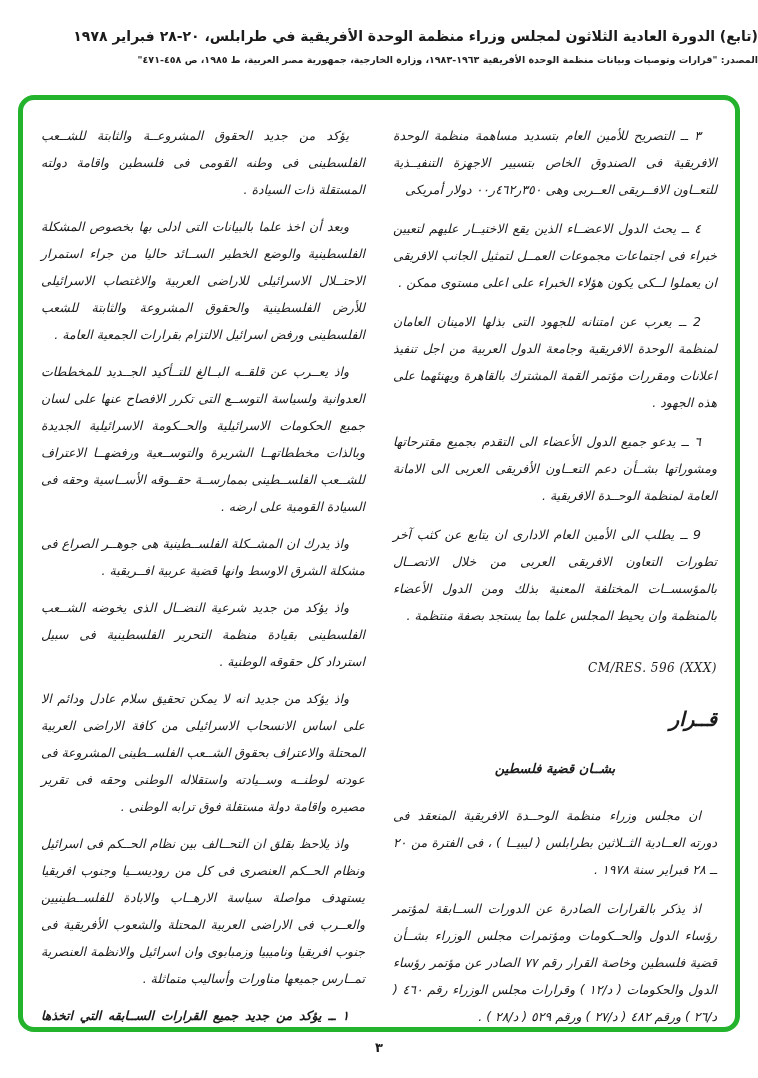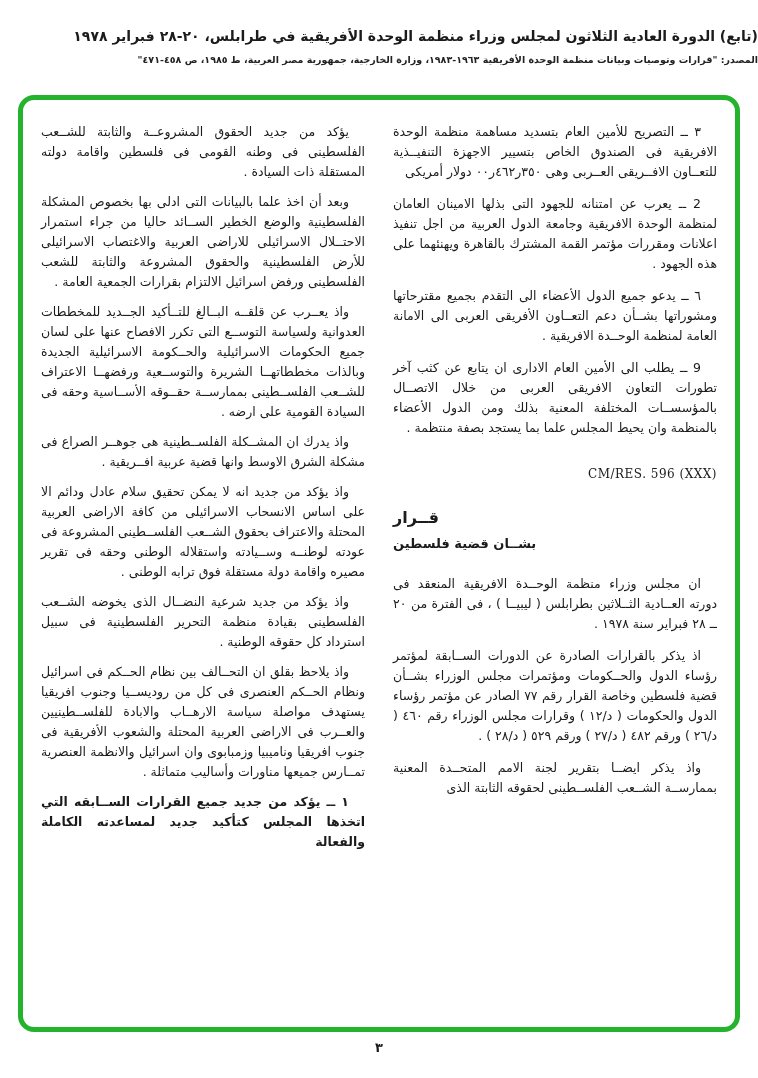--- a/index.html
+++ b/index.html
@@ -40,45 +40,46 @@
     direction: rtl;
     display: flex;
     gap: 28px;
     overflow: hidden;
     background: #ffffff;
   }
 
   .col {
     flex: 1 1 0;
     font-size: 12.5px;
-    line-height: 20px;
+    line-height: 27px;
     text-align: justify;
+    font-style: italic;
   }
   .col p {
     margin: 0 0 12px 0;
     text-indent: 16px;
   }
   .col-left p { margin-bottom: 10px; }
 
   .res-code {
     direction: ltr;
     text-align: right;
     font-family: "DejaVu Serif", serif;
     font-size: 12px;
     letter-spacing: 0.5px;
     margin: 26px 0 24px 0;
   }
   .res-heading {
-    text-align: left;
+    text-align: right;
     font-weight: bold;
-    font-size: 16px;
-    margin: 0 0 6px 0;
+    font-size: 20px;
+    margin: 0 0 22px 0;
   }
   .res-subheading {
-    text-align: left;
+    text-align: center;
     font-weight: bold;
     font-size: 13px;
     margin: 0 0 20px 0;
   }
   .bold-para { font-weight: bold; }
 
   .page-number {
     position: absolute;
     top: 1040px; left: 0;
     width: 100%;
@@ -92,39 +93,40 @@
 
 <div class="doc-header">
   <div class="doc-title">(تابع) الدورة العادية الثلاثون لمجلس وزراء منظمة الوحدة الأفريقية في طرابلس، ٢٠-٢٨ فبراير ١٩٧٨</div>
   <div class="doc-source">المصدر: "قرارات وتوصيات وبيانات منظمة الوحدة الأفريقية ١٩٦٣-١٩٨٣، وزارة الخارجية، جمهورية مصر العربية، ط ١٩٨٥، ص ٤٥٨-٤٧١"</div>
 </div>
 
 <div class="frame">
 
   <div class="col col-right">
     <p>٣ ــ التصريح للأمين العام بتسديد مساهمة منظمة الوحدة الافريقية فى الصندوق الخاص بتسيير الاجهزة التنفيــذية للتعــاون الافــريقى العــربى وهى ٣٥٠ر٤٦٢ر٠٠ دولار أمريكى</p>
+    <p>٤ ــ يحث الدول الاعضــاء الذين يقع الاختيــار عليهم لتعيين خبراء فى اجتماعات مجموعات العمــل لتمثيل الجانب الافريقى ان يعملوا لــكى يكون هؤلاء الخبراء على اعلى مستوى ممكن .</p>
     <p>2 ــ يعرب عن امتنانه للجهود التى بذلها الامينان العامان لمنظمة الوحدة الافريقية وجامعة الدول العربية من اجل تنفيذ اعلانات ومقررات مؤتمر القمة المشترك بالقاهرة ويهنئهما على هذه الجهود .</p>
     <p>٦ ــ يدعو جميع الدول الأعضاء الى التقدم بجميع مقترحاتها ومشوراتها بشــأن دعم التعــاون الأفريقى العربى الى الامانة العامة لمنظمة الوحــدة الافريقية .</p>
     <p>9 ــ يطلب الى الأمين العام الادارى ان يتابع عن كثب آخر تطورات التعاون الافريقى العربى من خلال الاتصــال بالمؤسســات المختلفة المعنية بذلك ومن الدول الأعضاء بالمنظمة وان يحيط المجلس علما بما يستجد بصفة منتظمة .</p>
 
     <div class="res-code">CM/RES. 596 (XXX)</div>
     <div class="res-heading">قــرار</div>
     <div class="res-subheading">بشــان قضية فلسطين</div>
 
     <p>ان مجلس وزراء منظمة الوحــدة الافريقية المنعقد فى دورته العــادية الثــلاثين بطرابلس ( ليبيــا ) ، فى الفترة من ٢٠ ــ ٢٨ فبراير سنة ١٩٧٨ .</p>
     <p>اذ يذكر بالقرارات الصادرة عن الدورات الســابقة لمؤتمر رؤساء الدول والحــكومات ومؤتمرات مجلس الوزراء بشــأن قضية فلسطين وخاصة القرار رقم ٧٧ الصادر عن مؤتمر رؤساء الدول والحكومات ( د/١٢ ) وقرارات مجلس الوزراء رقم ٤٦٠ ( د/٢٦ ) ورقم ٤٨٢ ( د/٢٧ ) ورقم ٥٢٩ ( د/٢٨ ) .</p>
     <p>واذ يذكر ايضــا بتقرير لجنة الامم المتحــدة المعنية بممارســة الشــعب الفلســطينى لحقوقه الثابتة الذى</p>
   </div>
 
   <div class="col col-left">
     <p>يؤكد من جديد الحقوق المشروعــة والثابتة للشــعب الفلسطينى فى وطنه القومى فى فلسطين واقامة دولته المستقلة ذات السيادة .</p>
     <p>وبعد أن اخذ علما بالبيانات التى ادلى بها بخصوص المشكلة الفلسطينية والوضع الخطير الســائد حاليا من جراء استمرار الاحتــلال الاسرائيلى للاراضى العربية والاغتصاب الاسرائيلى للأرض الفلسطينية والحقوق المشروعة والثابتة للشعب الفلسطينى ورفض اسرائيل الالتزام بقرارات الجمعية العامة .</p>
     <p>واذ يعــرب عن قلقــه البــالغ للتــأكيد الجــديد للمخططات العدوانية ولسياسة التوســع التى تكرر الافصاح عنها على لسان جميع الحكومات الاسرائيلية والحــكومة الاسرائيلية الجديدة وبالذات مخططاتهــا الشريرة والتوســعية ورفضهــا الاعتراف للشــعب الفلســطينى بممارســة حقــوقه الأســاسية وحقه فى السيادة القومية على ارضه .</p>
     <p>واذ يدرك ان المشــكلة الفلســطينية هى جوهــر الصراع فى مشكلة الشرق الاوسط وانها قضية عربية افــريقية .</p>
+    <p>واذ يؤكد من جديد شرعية النضــال الذى يخوضه الشــعب الفلسطينى بقيادة منظمة التحرير الفلسطينية فى سبيل استرداد كل حقوقه الوطنية .</p>
     <p>واذ يؤكد من جديد انه لا يمكن تحقيق سلام عادل ودائم الا على اساس الانسحاب الاسرائيلى من كافة الاراضى العربية المحتلة والاعتراف بحقوق الشــعب الفلســطينى المشروعة فى عودته لوطنــه وســيادته واستقلاله الوطنى وحقه فى تقرير مصيره واقامة دولة مستقلة فوق ترابه الوطنى .</p>
-    <p>واذ يؤكد من جديد شرعية النضــال الذى يخوضه الشــعب الفلسطينى بقيادة منظمة التحرير الفلسطينية فى سبيل استرداد كل حقوقه الوطنية .</p>
     <p>واذ يلاحظ بقلق ان التحــالف بين نظام الحــكم فى اسرائيل ونظام الحــكم العنصرى فى كل من روديســيا وجنوب افريقيا يستهدف مواصلة سياسة الارهــاب والابادة للفلســطينيين والعــرب فى الاراضى العربية المحتلة والشعوب الأفريقية فى جنوب افريقيا وناميبيا وزمبابوى وان اسرائيل والانظمة العنصرية تمــارس جميعها مناورات وأساليب متماثلة .</p>
     <p class="bold-para">١ ــ يؤكد من جديد جميع القرارات الســابقه التي اتخذها المجلس كتأكيد جديد لمساعدته الكاملة والفعالة</p>
   </div>
 
 </div>
 
 <div class="page-number">٣</div>
 
 </body></html>

